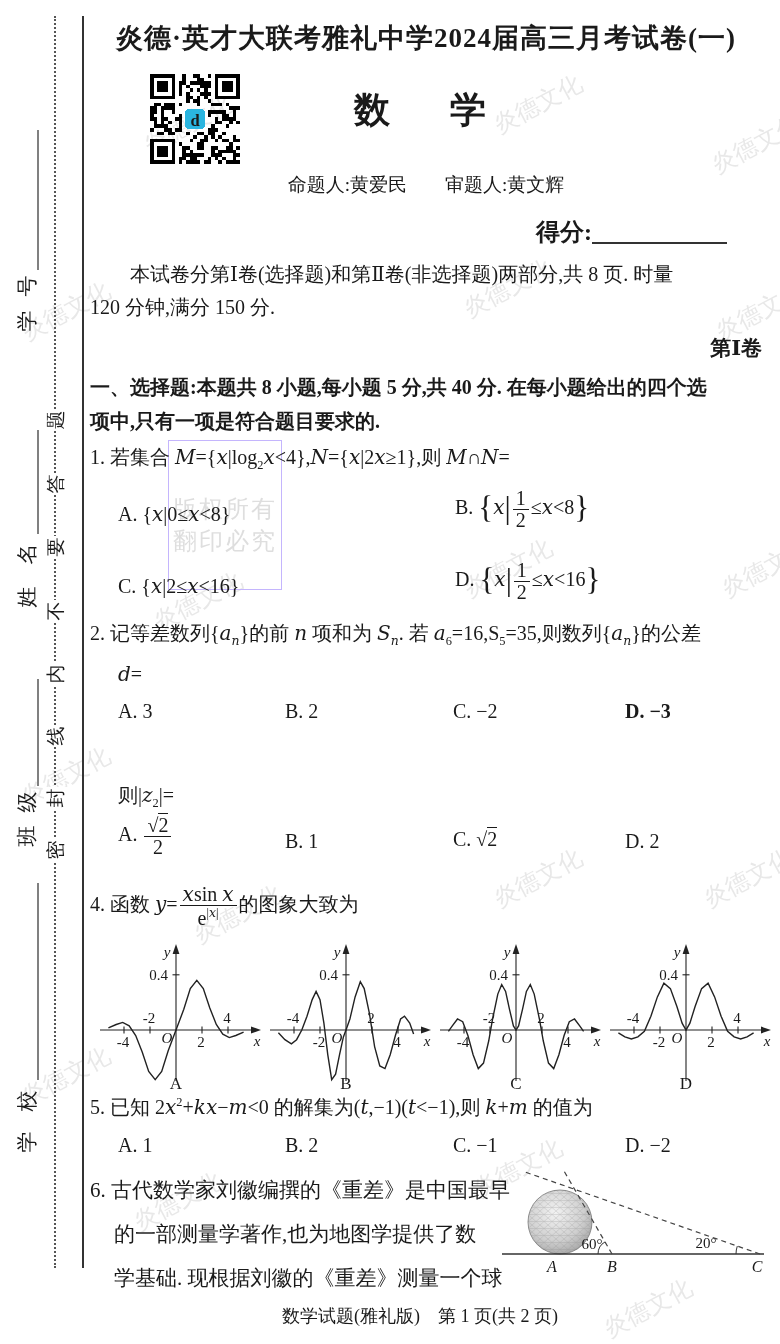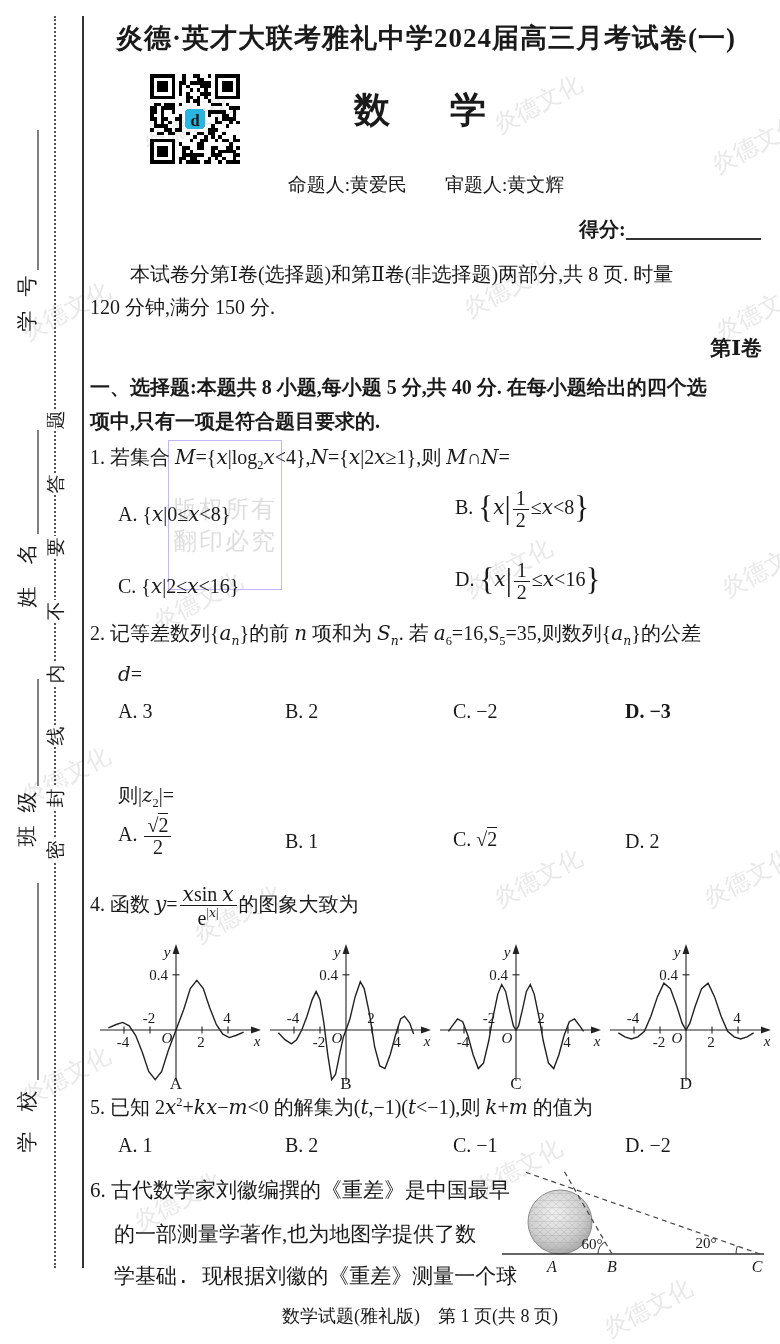--- a/index.html
+++ b/index.html
@@ -11,21 +11,21 @@
   .solidline{position:absolute;left:82px;top:16px;height:1252px;width:0;border-left:2px solid #333;}
   .mline{position:absolute;left:37px;width:2px;background:#808080;}
   .fchar{position:absolute;left:13px;width:28px;height:28px;display:flex;align-items:center;justify-content:center;
          font-size:21px;transform:rotate(-90deg);}
   .schar{position:absolute;left:45px;width:22px;height:24px;display:flex;align-items:center;justify-content:center;
          background:#fff;font-size:19px;transform:rotate(-90deg);}
   
   .title{left:88px;top:20px;width:676px;text-align:center;font-size:27px;font-weight:bold;letter-spacing:1px;}
   .subject{left:90px;top:86px;width:672px;text-align:center;font-size:36px;font-weight:bold;letter-spacing:12px;}
   .setters{left:90px;top:172px;width:672px;text-align:center;font-size:19px;font-weight:normal;}
-  .score{left:579px;top:216px;font-size:20px;font-weight:bold;}
+  .score{left:536px;top:216px;font-size:24px;font-weight:bold;}
   .score-line{display:inline-block;width:135px;border-bottom:2px solid #333;height:20px;vertical-align:-4px;}
   .qr{left:150px;top:74px;width:90px;height:90px;}
   
   .bodytext{font-size:20px;line-height:33px;}
   .intro{left:90px;top:258px;width:678px;}
   .indent{text-indent:2em;}
   .vol{left:90px;top:334px;width:672px;text-align:right;font-size:21px;font-weight:bold;}
   .dirs{left:90px;top:370px;width:680px;font-weight:bold;font-size:20px;line-height:34px;}
   .stem{font-size:20px;white-space:nowrap;}
   .opt{font-size:20px;white-space:nowrap;}
@@ -439,21 +439,21 @@
 
   <div class="abs stem" style="left:90px;top:1094px;">5. 已知 2<i>x</i><sup>2</sup>+<i>kx</i>−<i>m</i>&lt;0 的解集为(<i>t</i>,−1)(<i>t</i>&lt;−1),则 <i>k</i>+<i>m</i> 的值为</div>
   <div class="abs opt" style="left:118px;top:1134px;">A. 1</div>
   <div class="abs opt" style="left:285px;top:1134px;">B. 2</div>
   <div class="abs opt" style="left:453px;top:1134px;">C. −1</div>
   <div class="abs opt" style="left:625px;top:1134px;">D. −2</div>
 
   <div class="abs" style="left:90px;top:1168px;width:430px;font-size:21px;line-height:44px;">
     <div>6. 古代数学家刘徽编撰的《重差》是中国最早</div>
     <div style="padding-left:24px;">的一部测量学著作,也为地图学提供了数</div>
-    <div style="padding-left:24px;font-family:Liberation Mono, monospace;">学基础. 现根据刘徽的《重差》测量一个球</div>
+    <div style="padding-left:24px;">学基础. 现根据刘徽的《重差》测量一个球</div>
   </div>
 
   <div class="abs" style="left:492px;top:1162px;">
     <svg width="278" height="142" viewBox="0 0 278 142">
       <defs>
         <radialGradient id="ballg" cx="42%" cy="35%" r="75%">
           <stop offset="0%" stop-color="#f2f2f2"></stop>
           <stop offset="60%" stop-color="#cfcfcf"></stop>
           <stop offset="100%" stop-color="#9c9c9c"></stop>
         </radialGradient>
@@ -470,15 +470,15 @@
       <path class="fig-arc" d="M106,92 A14,14 0 0 1 113,79.9"></path>
       <path class="fig-arc" d="M244,92 A24,24 0 0 1 245.3,84.1"></path>
       <text x="100" y="87" text-anchor="middle" font-size="15">60°</text>
       <text x="214" y="86" text-anchor="middle" font-size="15">20°</text>
       <text class="it" x="60" y="110" text-anchor="middle" font-size="16">A</text>
       <text class="it" x="120" y="110" text-anchor="middle" font-size="16">B</text>
       <text class="it" x="265" y="110" text-anchor="middle" font-size="16">C</text>
     </svg>
   </div>
 
-  <div class="abs footer">数学试题(雅礼版)　第 1 页(共 8 页)</div>
+  <div class="abs footer">数学试题(雅礼版)　第 1 页(共 2 页)</div>
 
 </div>
 
 </body></html>

